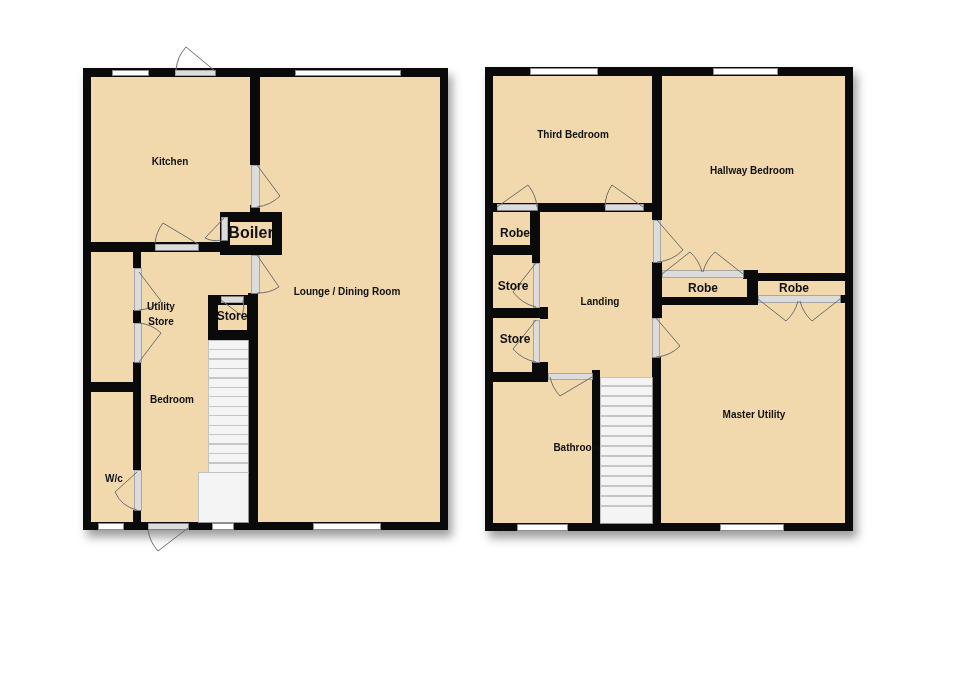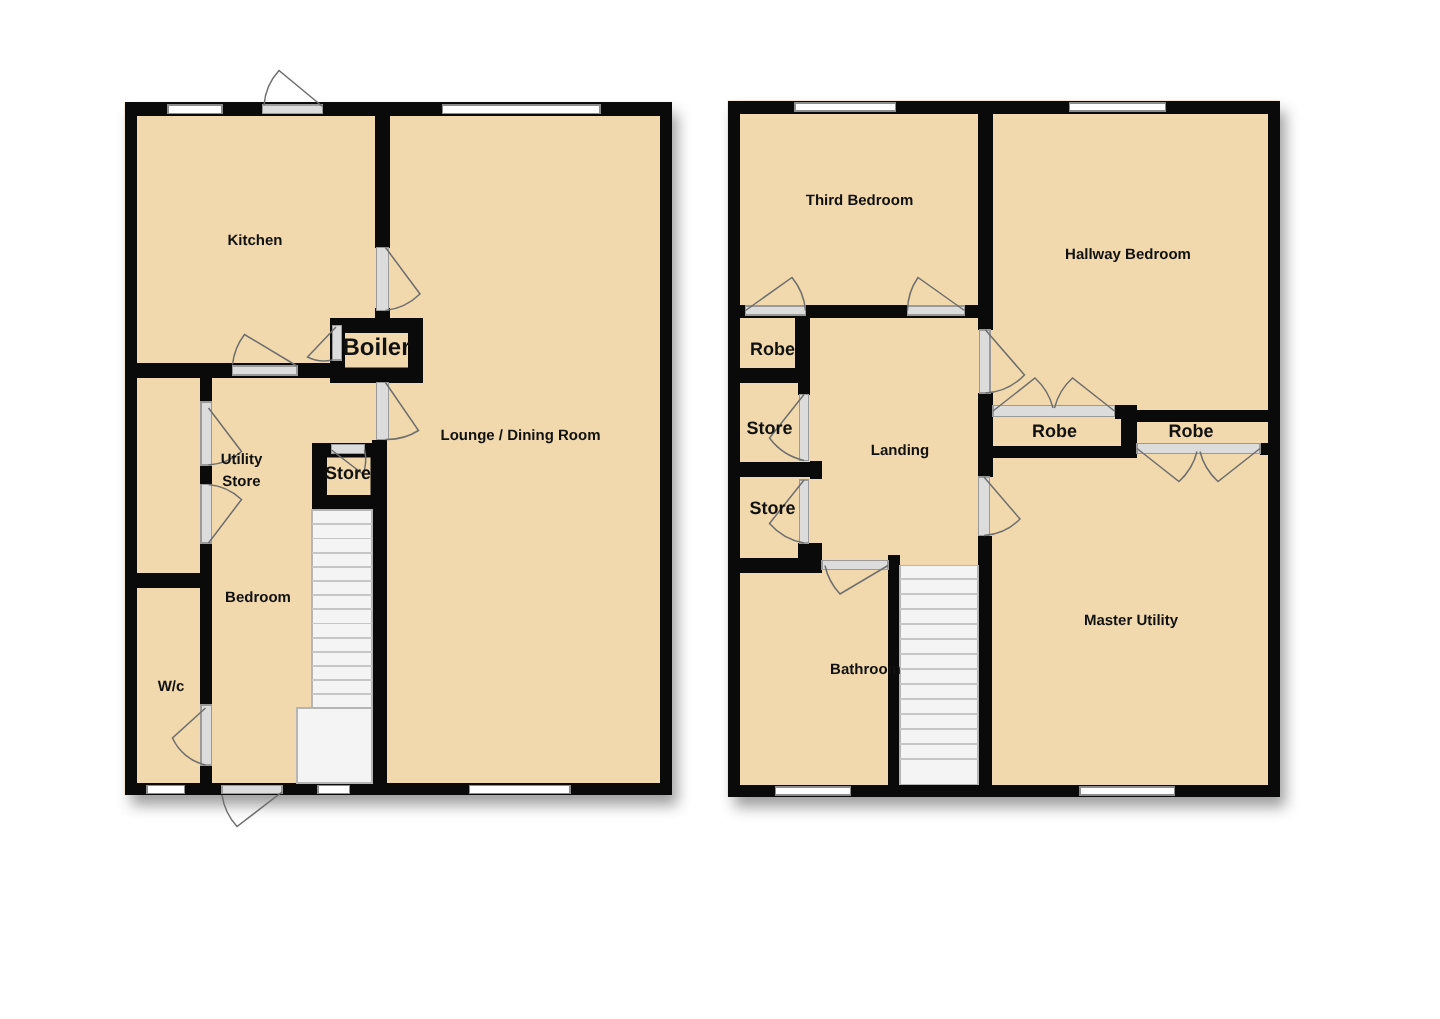--- a/index.html
+++ b/index.html
@@ -210,21 +210,21 @@
     </g>
   </svg>
 
   <div>
       <div class="room-label" style="left: 170px; top: 161px;">Kitchen</div>
       <div class="room-label" style="left: 251px; top: 232px; font-size: 16px; text-align: center;">Boiler</div>
       <div class="room-label" style="left: 113px; top: 314px; margin-left: 48px;">Utility
 Store</div>
       <div class="room-label" style="left: 232px; top: 316px; font-size: 12px;">Store</div>
       <div class="room-label" style="left: 172px; top: 399px;">Bedroom</div>
-      <div class="room-label" style="left: 114px; top: 458px; text-align: right;">W/c</div>
+      <div class="room-label" style="left: 114px; top: 478px; text-align: right;">W/c</div>
       <div class="room-label" style="left: 347px; top: 291px;">Lounge / Dining Room</div>
     </div>
   <div>
       <div class="room-label" style="left: 573px; top: 134px;">Third Bedroom</div>
       <div class="room-label" style="left: 752px; top: 170px;">Hallway Bedroom</div>
       <div class="room-label" style="left: 515px; top: 233px; font-size: 12px;">Robe</div>
       <div class="room-label" style="left: 513px; top: 286px; font-size: 12px;">Store</div>
       <div class="room-label" style="left: 515px; top: 339px; font-size: 12px;">Store</div>
       <div class="room-label" style="left: 600px; top: 301px;">Landing</div>
       <div class="room-label" style="left: 541px; top: 447px; margin-left: 36px;">Bathroom</div>

